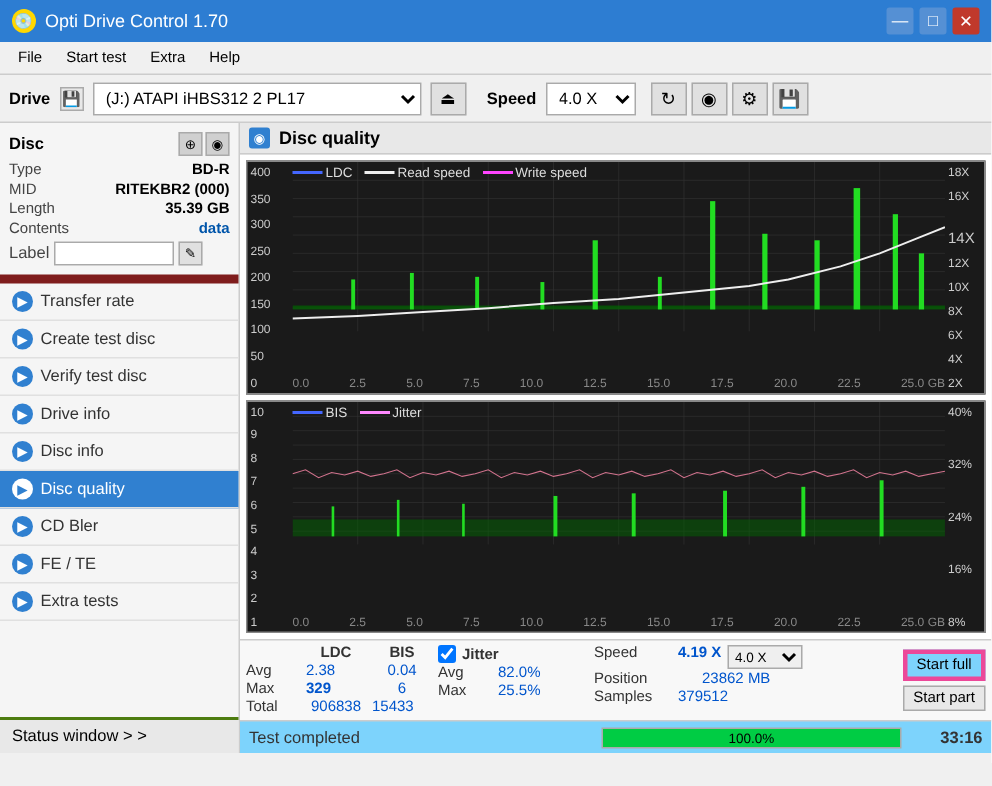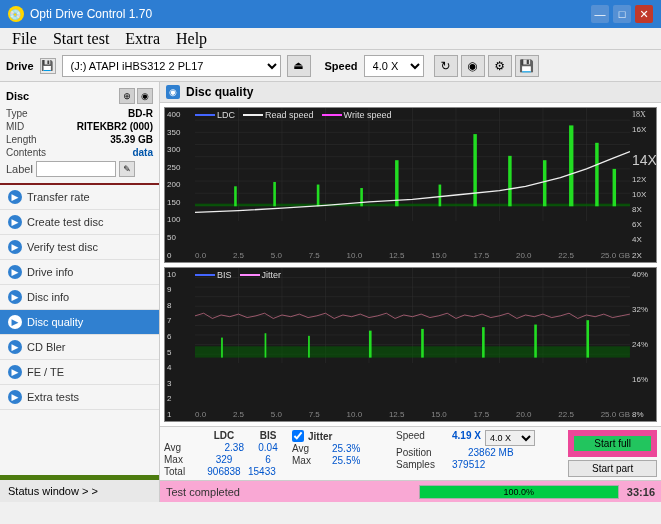--- a/index.html
+++ b/index.html
@@ -24,21 +24,21 @@
     
     
     .menu-bar {
       background: #f0f0f0;
       height: 22px;
       display: flex;
       align-items: center;
       padding: 0 4px;
       border-bottom: 1px solid #ccc;
     }
-    .menu-item { padding: 2px 8px; cursor: pointer; font-size: 16px; font-family: Liberation Serif, serif; }
+    .menu-item { padding: 2px 8px; cursor: pointer; font-size: 10px; }
     
     
     .drive-bar {
       background: #f0f0f0;
       height: 32px;
       display: flex;
       align-items: center;
       padding: 0 6px;
       border-bottom: 1px solid #ccc;
       gap: 6px;
@@ -90,21 +90,21 @@
     .sidebar {
       width: 160px;
       background: #f5f5f5;
       border-right: 1px solid #ccc;
       display: flex;
       flex-direction: column;
       flex-shrink: 0;
     }
     .disc-info-panel {
       padding: 6px;
-      border-bottom: 2px solid #7f1d1d;
+      border-bottom: 6px solid #7f1d1d;
     }
     .disc-info-header {
       display: flex;
       align-items: center;
       justify-content: space-between;
       margin-bottom: 4px;
     }
     .disc-label { font-size: 11px; font-weight: bold; }
     .disc-icons { display: flex; gap: 2px; }
     .disc-icon { width: 16px; height: 16px; background: #d0d0d0; border: 1px solid #aaa; display: flex; align-items: center; justify-content: center; font-size: 9px; }
@@ -129,21 +129,21 @@
     .nav-item.active { background: #3080d0; color: white; }
     .nav-icon { width: 14px; height: 14px; border-radius: 50%; display: flex; align-items: center; justify-content: center; font-size: 9px; flex-shrink: 0; }
     .nav-icon.blue { background: #3080d0; color: white; }
     .nav-icon.active { background: white; color: #3080d0; }
     
     .sidebar-spacer { flex: 1; }
     .status-window-btn {
       padding: 5px 8px;
       font-size: 11px;
       cursor: pointer;
-      border-top: 5px solid #4d7c0f;
+      border-top: 2px solid #4d7c0f;
       background: #e8e8e8;
       display: flex;
       align-items: flex-start;
       gap: 3px;
     }
     
     
     .content-area {
       flex: 1;
       display: flex;
@@ -225,26 +225,26 @@
       position: absolute;
       left: 30px;
       right: 26px;
       top: 0;
       bottom: 0;
     }
     
     
     .bottom-bar {
       height: 22px;
-      background: #f9a8d4;
+      background: #7dd3fc;
       border-top: 1px solid #ccc;
       display: flex;
       align-items: center;
       padding: 0 6px;
-      gap: 8px;
+      gap: 26px;
     }
     .status-text { font-size: 11px; color: #333; flex: 1; }
     .progress-bar-container {
       width: 200px;
       height: 14px;
       background: #ccc;
       border: 1px solid #aaa;
       position: relative;
     }
     .progress-bar-fill {
@@ -261,23 +261,23 @@
     
     .stats-bar {
       background: #f8f8f8;
       border-top: 1px solid #ccc;
       padding: 3px 4px;
       display: flex;
       gap: 4px;
       align-items: stretch;
     }
     .start-full-btn {
-      background: #22c55e;
-      border: 6px solid #ec4899;
-      padding: 2px 20px;
+      background: #7dd3fc;
+      border: 3px solid #ec4899;
+      padding: 2px 6px;
       font-size: 10px;
       cursor: pointer;
       white-space: nowrap;
     }
     .start-part-btn {
       background: #e8e8e8;
       border: 1px solid #aaa;
       padding: 2px 6px;
       font-size: 10px;
       cursor: pointer;
@@ -447,23 +447,23 @@
           <span class="y-label">300</span>
           <span class="y-label">250</span>
           <span class="y-label">200</span>
           <span class="y-label">150</span>
           <span class="y-label">100</span>
           <span class="y-label">50</span>
           <span class="y-label">0</span>
         </div>
 
         <div class="chart-y-axis-right">
-          <span class="y-label-right" style="font-size:8px;color:#ccc;font-family:Liberation Serif, serif;">18X</span>
+          <span class="y-label-right" style="font-size:8px;color:#ccc;">18X</span>
           <span class="y-label-right" style="font-size:8px;color:#ccc;">16X</span>
-          <span class="y-label-right" style="font-size:14px;color:#ccc;margin-top:12px;">14X</span>
+          <span class="y-label-right" style="font-size:10px;color:#ccc;margin-top:12px;">14X</span>
           <span class="y-label-right" style="font-size:8px;color:#ccc;">12X</span>
           <span class="y-label-right" style="font-size:8px;color:#ccc;">10X</span>
           <span class="y-label-right" style="font-size:8px;color:#ccc;">8X</span>
           <span class="y-label-right" style="font-size:8px;color:#ccc;">6X</span>
           <span class="y-label-right" style="font-size:8px;color:#ccc;">4X</span>
           <span class="y-label-right" style="font-size:8px;color:#ccc;">2X</span>
         </div>
 
         <svg class="chart-svg" viewBox="0 0 500 130" preserveAspectRatio="none">
 
@@ -609,43 +609,43 @@
     <div class="stats-bar">
 
       <div style="display:flex;flex-direction:column;gap:1px;min-width:120px;">
         <div style="display:flex;gap:4px;font-size:10px;">
           <span style="width:36px;"></span>
           <span style="width:40px;text-align:center;font-weight:bold;color:#333;">LDC</span>
           <span style="width:40px;text-align:center;font-weight:bold;color:#333;">BIS</span>
         </div>
         <div style="display:flex;gap:4px;font-size:10px;">
           <span style="width:36px;color:#333;">Avg</span>
-          <span style="width:40px;text-align:right;color:#0055cc;">2.38</span>
+          <span style="width:40px;text-align:left;color:#0055cc;">2.38</span>
           <span style="width:40px;text-align:center;color:#0055cc;">0.04</span>
         </div>
         <div style="display:flex;gap:4px;font-size:10px;">
           <span style="width:36px;color:#333;">Max</span>
-          <span style="width:40px;text-align:center;color:#0055cc;">329</span>
+          <span style="width:40px;color:#0055cc;font-weight:bold;">329</span>
           <span style="width:40px;text-align:center;color:#0055cc;">6</span>
         </div>
         <div style="display:flex;gap:4px;font-size:10px;">
           <span style="width:36px;color:#333;">Total</span>
           <span style="width:40px;text-align:center;color:#0055cc;">906838</span>
           <span style="width:40px;text-align:left;color:#0055cc;">15433</span>
         </div>
       </div>
 
       <div style="display:flex;flex-direction:column;gap:1px;min-width:100px;">
         <div style="display:flex;gap:4px;align-items:center;font-size:10px;">
           <input type="checkbox" checked="" style="width: 12px; height: 12px;">
           <span style="font-weight:bold;color:#333;">Jitter</span>
         </div>
         <div style="display:flex;gap:4px;font-size:10px;">
           <span style="width:36px;color:#333;">Avg</span>
-          <span style="color:#0055cc;">25.3%</span>
+          <span style="color:#0055cc;">82.0%</span>
         </div>
         <div style="display:flex;gap:4px;font-size:10px;">
           <span style="width:36px;color:#333;">Max</span>
           <span style="color:#0055cc;">25.5%</span>
         </div>
       </div>
 
       <div style="display:flex;flex-direction:column;gap:1px;min-width:120px;">
         <div style="display:flex;gap:4px;font-size:10px;">
           <span style="width:52px;color:#333;">Speed</span>

